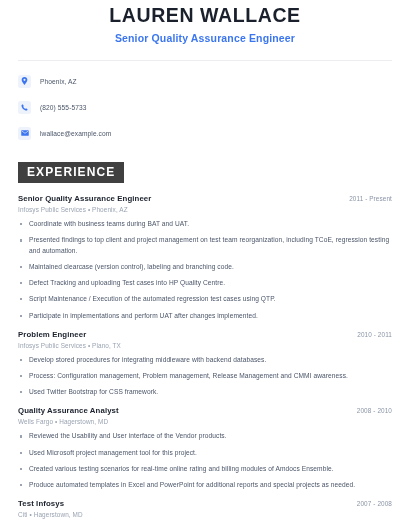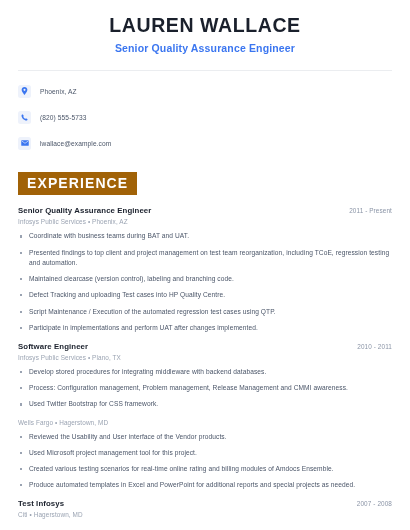--- a/index.html
+++ b/index.html
@@ -17,21 +17,21 @@
   .resume {
     width: 410px;
     height: 530px;
     box-sizing: border-box;
     padding: 0 18px;
     background: #ffffff;
     position: relative;
   }
   
   .header {
-    padding-top: 14px;
+    padding-top: 4px;
     text-align: center;
   }
   .full-name {
     font-size: 19.5px;
     font-weight: bold;
     letter-spacing: 0.6px;
     color: #1a202c;
     line-height: 1.15;
     margin: 0;
   }
@@ -75,23 +75,23 @@
   }
   .contact-text {
     font-size: 6.6px;
     color: #4a5568;
     letter-spacing: 0.1px;
     white-space: nowrap;
   }
   
   .section-badge {
     display: inline-block;
-    background: #a16207;
+    background: #404040;
     color: #ffffff;
-    font-size: 14px;
+    font-size: 12px;
     font-weight: bold;
     letter-spacing: 1.1px;
     padding: 4px 9px 4px 9px;
     margin-top: 12px;
     line-height: 1.1;
   }
   .jobs {
     margin-top: 11px;
   }
   .job {
@@ -206,32 +206,36 @@
         <li class="bullet">Presented findings to top client and project management on test team reorganization, including TCoE, regression testing and automation.</li>
         <li class="bullet">Maintained clearcase (version control), labeling and branching code.</li>
         <li class="bullet">Defect Tracking and uploading Test cases into HP Quality Centre.</li>
         <li class="bullet">Script Maintenance / Execution of the automated regression test cases using QTP.</li>
         <li class="bullet">Participate in implementations and perform UAT after changes implemented.</li>
       </ul>
     </div>
 
     <div class="job">
       <div class="job-head">
-        <span class="job-title">Software Engineer</span>
+        <span class="job-title">Problem Engineer</span>
         <span class="job-dates">2010 - 2011</span>
       </div>
       <div class="job-meta">Infosys Public Services  •  Plano, TX</div>
       <ul class="bullets">
         <li class="bullet">Develop stored procedures for integrating middleware with backend databases.</li>
         <li class="bullet">Process: Configuration management, Problem management, Release Management and CMMI awareness.</li>
         <li class="bullet">Used Twitter Bootstrap for CSS framework.</li>
       </ul>
     </div>
 
     <div class="job">
+      <div class="job-head">
+        <span class="job-title">Quality Assurance Analyst</span>
+        <span class="job-dates">2008 - 2010</span>
+      </div>
       <div class="job-meta">Wells Fargo  •  Hagerstown, MD</div>
       <ul class="bullets">
         <li class="bullet">Reviewed the Usability and User interface of the Vendor products.</li>
         <li class="bullet">Used Microsoft project management tool for this project.</li>
         <li class="bullet">Created various testing scenarios for real-time online rating and billing modules of Amdocs Ensemble.</li>
         <li class="bullet">Produce automated templates in Excel and PowerPoint for additional reports and special projects as needed.</li>
       </ul>
     </div>
 
     <div class="job">

